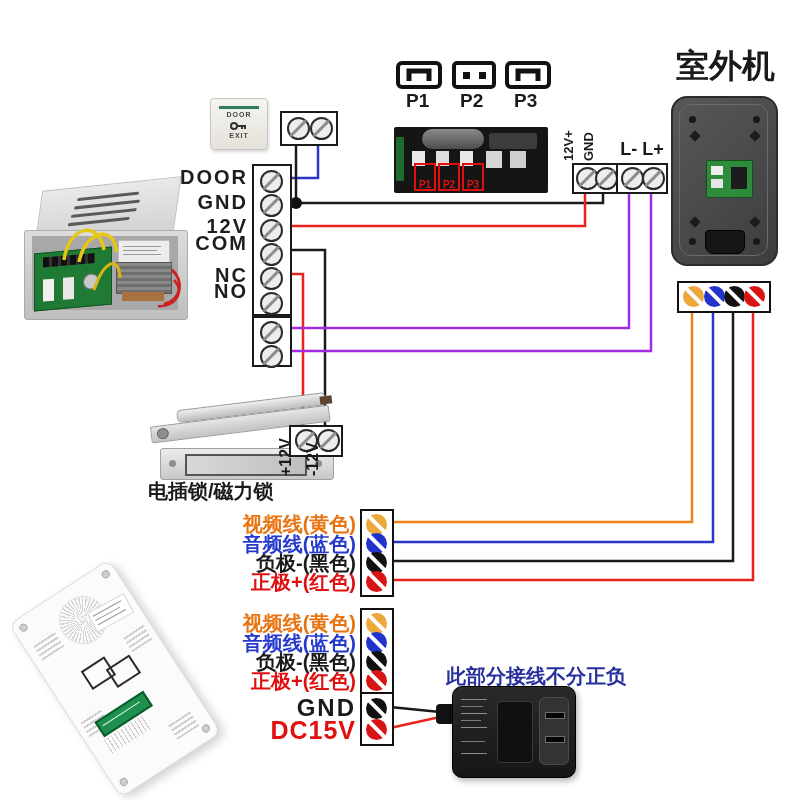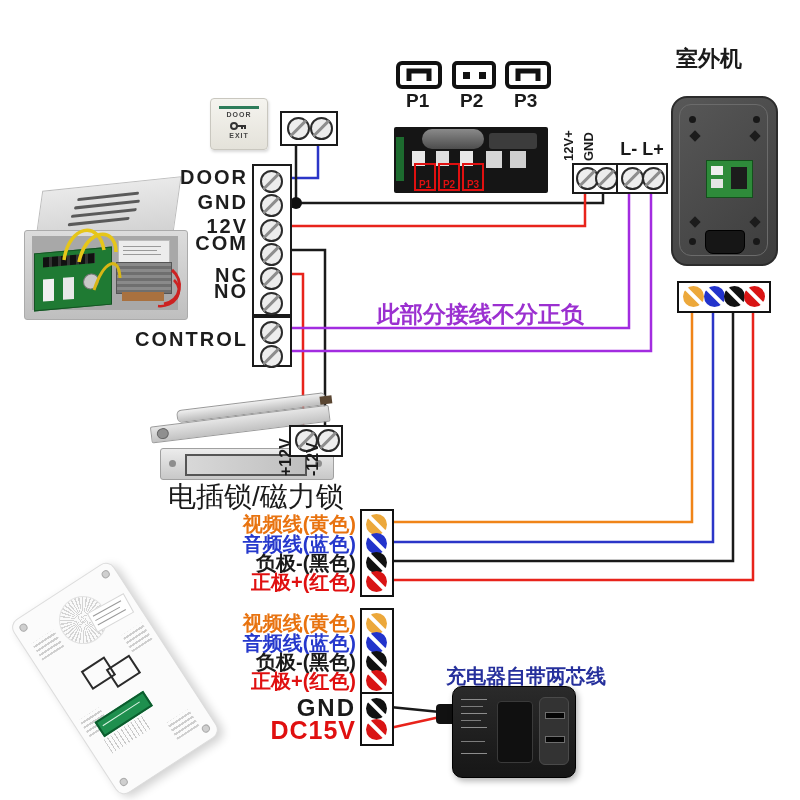--- a/index.html
+++ b/index.html
@@ -141,23 +141,22 @@
   <div class="term-lbl" style="right:552px;top:166px;">DOOR</div>
   <div class="term-lbl" style="right:552px;top:191px;">GND</div>
   <div class="term-lbl" style="right:552px;top:215px;">12V</div>
   <div class="term-lbl" style="right:552px;top:232px;">COM</div>
   <div class="term-lbl" style="right:552px;top:264px;">NC</div>
   <div class="term-lbl" style="right:552px;top:280px;">NO</div>
   <div class="screwblock" style="left:252px;top:316px;width:36px;height:47px;">
     <div class="screw" style="left:6px;top:3px;"></div>
     <div class="screw" style="left:6px;top:27px;"></div>
   </div>
-  <div class="term-lbl" style="right:552px;top:328px;">CONTROL</div>
-
-  <div class="lbl" style="left:676px;top:44px;font-size:22px;font-weight:bold;">室外机</div>
+
+  <div class="lbl" style="left:676px;top:44px;font-size:33px;font-weight:bold;">室外机</div>
   <div class="abs" style="left:671px;top:96px;width:103px;height:166px;background:linear-gradient(135deg,#585858,#3d3d3d);border:2px solid #2c2c2c;border-radius:16px;">
     <div class="abs" style="left:6px;top:6px;width:87px;height:150px;border:1px solid #6b6b6b;border-radius:12px;"></div>
     <div class="abs" style="left:16px;top:18px;width:7px;height:7px;border-radius:50%;background:#181818;"></div>
     <div class="abs" style="left:80px;top:18px;width:7px;height:7px;border-radius:50%;background:#181818;"></div>
     <div class="abs" style="left:18px;top:34px;width:8px;height:8px;background:#1c1c1c;transform:rotate(45deg);"></div>
     <div class="abs" style="left:78px;top:34px;width:8px;height:8px;background:#1c1c1c;transform:rotate(45deg);"></div>
     <div class="abs" style="left:33px;top:62px;width:45px;height:36px;background:#2e8b3a;border:1px solid #14501c;">
       <div class="abs" style="left:4px;top:5px;width:12px;height:9px;background:#eee;"></div>
       <div class="abs" style="left:4px;top:18px;width:12px;height:9px;background:#e5e5e5;"></div>
       <div class="abs" style="left:24px;top:6px;width:16px;height:22px;background:#1c1c1c;"></div>
@@ -182,34 +181,33 @@
     <div class="screw" style="left:2px;top:2px;"></div>
     <div class="screw" style="left:21px;top:2px;"></div>
   </div>
 
   <div class="lbl" style="left:618px;top:139px;width:48px;text-align:center;font-size:18px;font-weight:bold;">L- L+</div>
   <div class="screwblock" style="left:616px;top:163px;width:48px;height:27px;">
     <div class="screw" style="left:3px;top:2px;"></div>
     <div class="screw" style="left:24px;top:2px;"></div>
   </div>
 
-  <div class="lbl" style="left:377px;top:299px;font-size:23px;font-weight:bold;color:#9b30d0;">此部分接线不分正负</div>
 
   <div class="abs" style="left:150px;top:400px;width:190px;height:44px;transform:rotate(-7deg);">
     <div class="abs" style="left:28px;top:2px;width:148px;height:11px;background:linear-gradient(#efefef,#bdbdbd);border:1px solid #999;border-radius:5px;"></div>
     <div class="abs" style="left:0;top:15px;width:178px;height:15px;background:linear-gradient(#e6e6e6,#c2c2c2);border:1px solid #9a9a9a;border-radius:2px;"></div>
     <div class="abs" style="left:6px;top:18px;width:10px;height:9px;border-radius:50%;background:#8f8f8f;border:1px solid #666;"></div>
     <div class="abs" style="left:172px;top:6px;width:12px;height:8px;background:#5a4632;"></div>
   </div>
   <div class="abs" style="left:160px;top:448px;width:172px;height:30px;background:linear-gradient(#ececec,#c8c8c8);border:1px solid #a0a0a0;border-radius:3px;">
     <div class="abs" style="left:24px;top:5px;width:118px;height:18px;background:linear-gradient(90deg,#d8d8d8,#bfbfbf);border:2px solid #555;"></div>
     <div class="abs" style="left:8px;top:11px;width:7px;height:7px;border-radius:50%;background:#8d8d8d;"></div>
     <div class="abs" style="left:154px;top:11px;width:7px;height:7px;border-radius:50%;background:#8d8d8d;"></div>
   </div>
-  <div class="lbl" style="left:168px;top:478px;font-size:28px;font-weight:normal;">电插锁/磁力锁</div>
+  <div class="lbl" style="left:148px;top:478px;font-size:20px;font-weight:bold;">电插锁/磁力锁</div>
 
   <div class="screwblock" style="left:289px;top:425px;width:50px;height:28px;">
     <div class="screw" style="left:4px;top:2px;"></div>
     <div class="screw" style="left:26px;top:2px;"></div>
   </div>
   <div class="lbl vert" style="left:295px;top:458px;width:46px;font-size:16px;font-weight:bold;">+12V</div>
   <div class="lbl vert" style="left:322px;top:458px;width:46px;font-size:16px;font-weight:bold;">-12V</div>
 
 
   <div class="dotblock" style="left:360px;top:509px;width:30px;height:84px;">
@@ -234,21 +232,21 @@
   <div class="leg-lbl" style="right:444px;top:649px;color:#1a1a1a;">负极-(黑色)</div>
   <div class="leg-lbl" style="right:444px;top:668px;color:#e01010;">正极+(红色)</div>
 
   <div class="dotblock" style="left:360px;top:692px;width:30px;height:50px;">
     <div class="cdot" style="left:4px;top:4px;background:#111111;"></div>
     <div class="cdot" style="left:4px;top:25px;background:#d91414;"></div>
   </div>
   <div class="leg-lbl" style="right:444px;top:694px;font-size:24px;color:#1a1a1a;letter-spacing:2px;">GND</div>
   <div class="leg-lbl" style="right:444px;top:716px;font-size:25px;color:#e01010;letter-spacing:1px;">DC15V</div>
 
-  <div class="lbl" style="left:446px;top:663px;font-size:20px;font-weight:bold;color:#26309c;">充电器自带两芯线</div>
+  <div class="lbl" style="left:446px;top:663px;font-size:20px;font-weight:bold;color:#26309c;">此部分接线不分正负</div>
   <div class="abs" style="left:452px;top:686px;width:122px;height:90px;background:linear-gradient(#2a2a2a,#161616);border:1px solid #000;border-radius:10px;box-shadow:2px 3px 6px rgba(0,0,0,0.3);">
     <div class="abs" style="left:8px;top:10px;width:30px;height:70px;">
       <div class="tinyline" style="left:0;top:2px;width:26px;background:#8d8d8d;"></div>
       <div class="tinyline" style="left:0;top:9px;width:22px;background:#7c7c7c;"></div>
       <div class="tinyline" style="left:0;top:16px;width:26px;background:#8d8d8d;"></div>
       <div class="tinyline" style="left:0;top:23px;width:20px;background:#7c7c7c;"></div>
       <div class="tinyline" style="left:0;top:30px;width:26px;background:#8d8d8d;"></div>
       <div class="tinyline" style="left:0;top:44px;width:24px;background:#7c7c7c;"></div>
       <div class="tinyline" style="left:0;top:56px;width:26px;background:#8d8d8d;"></div>
     </div>

